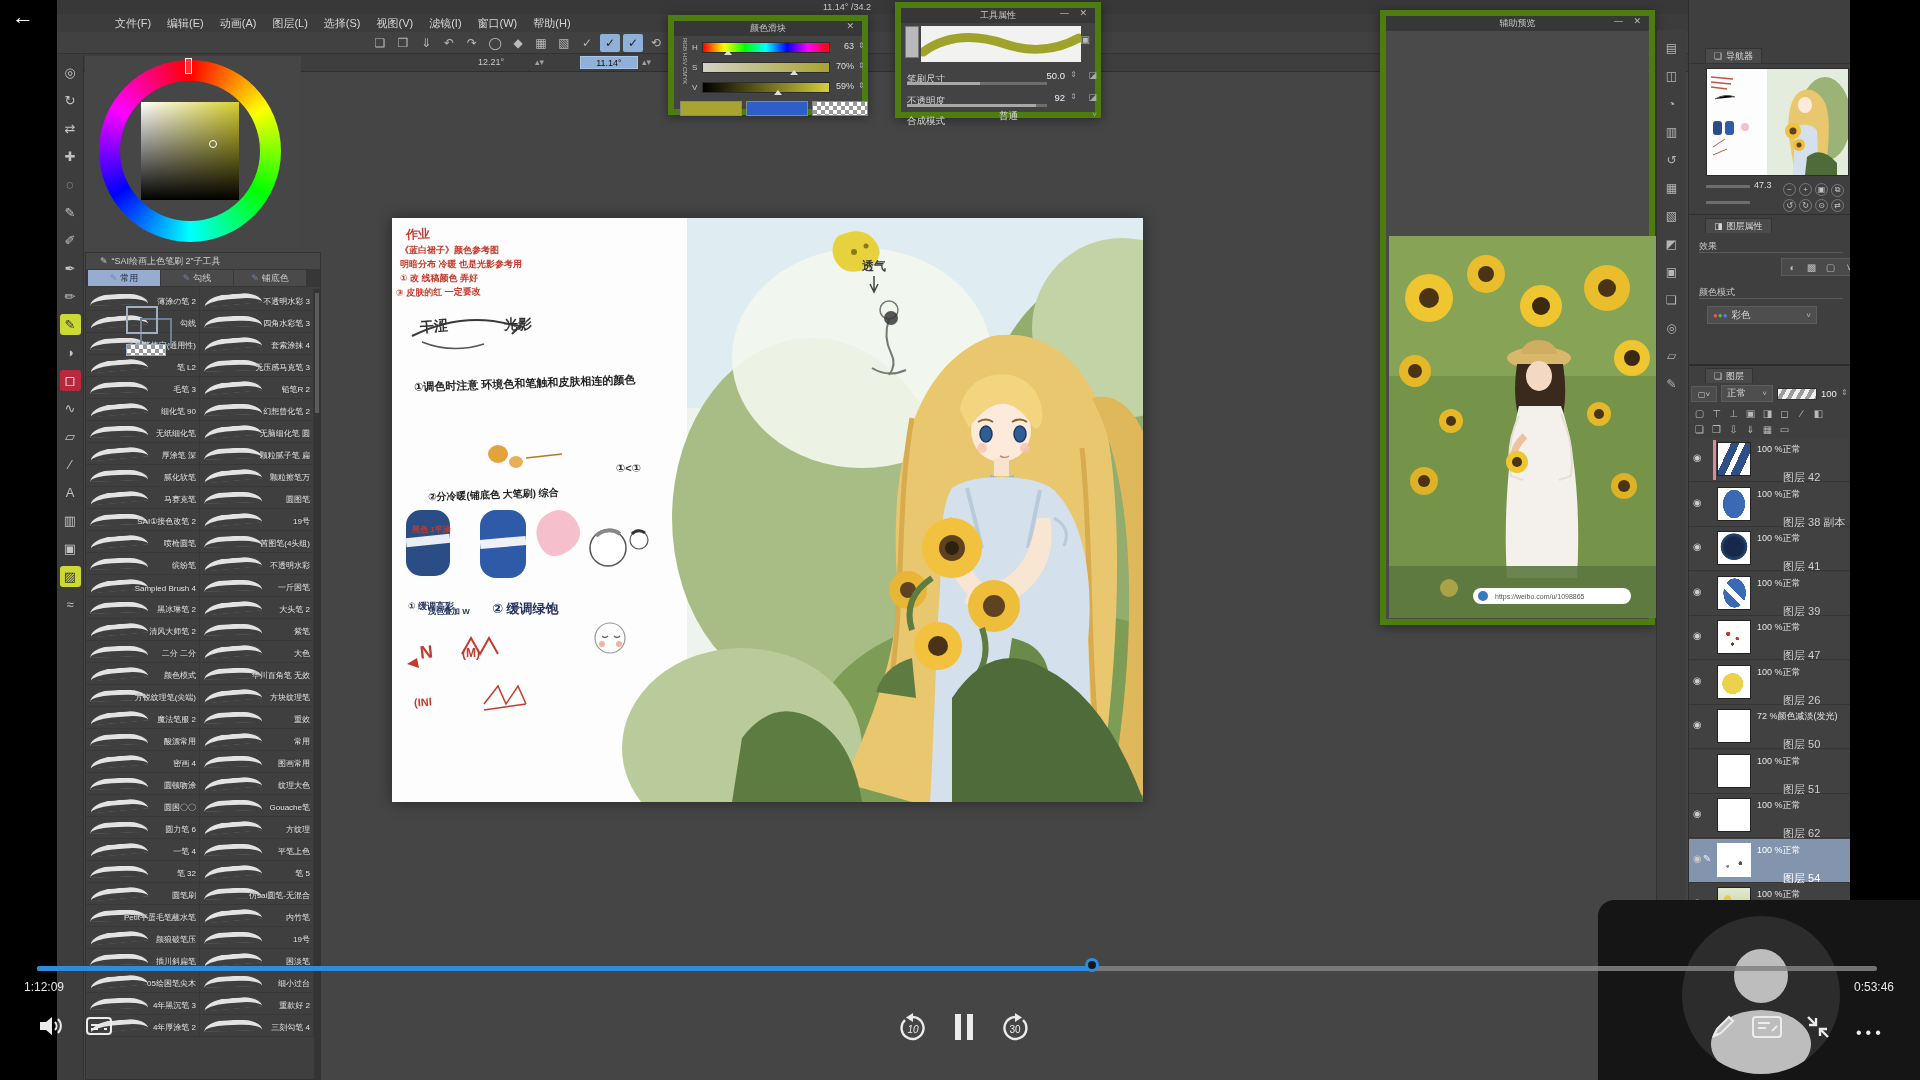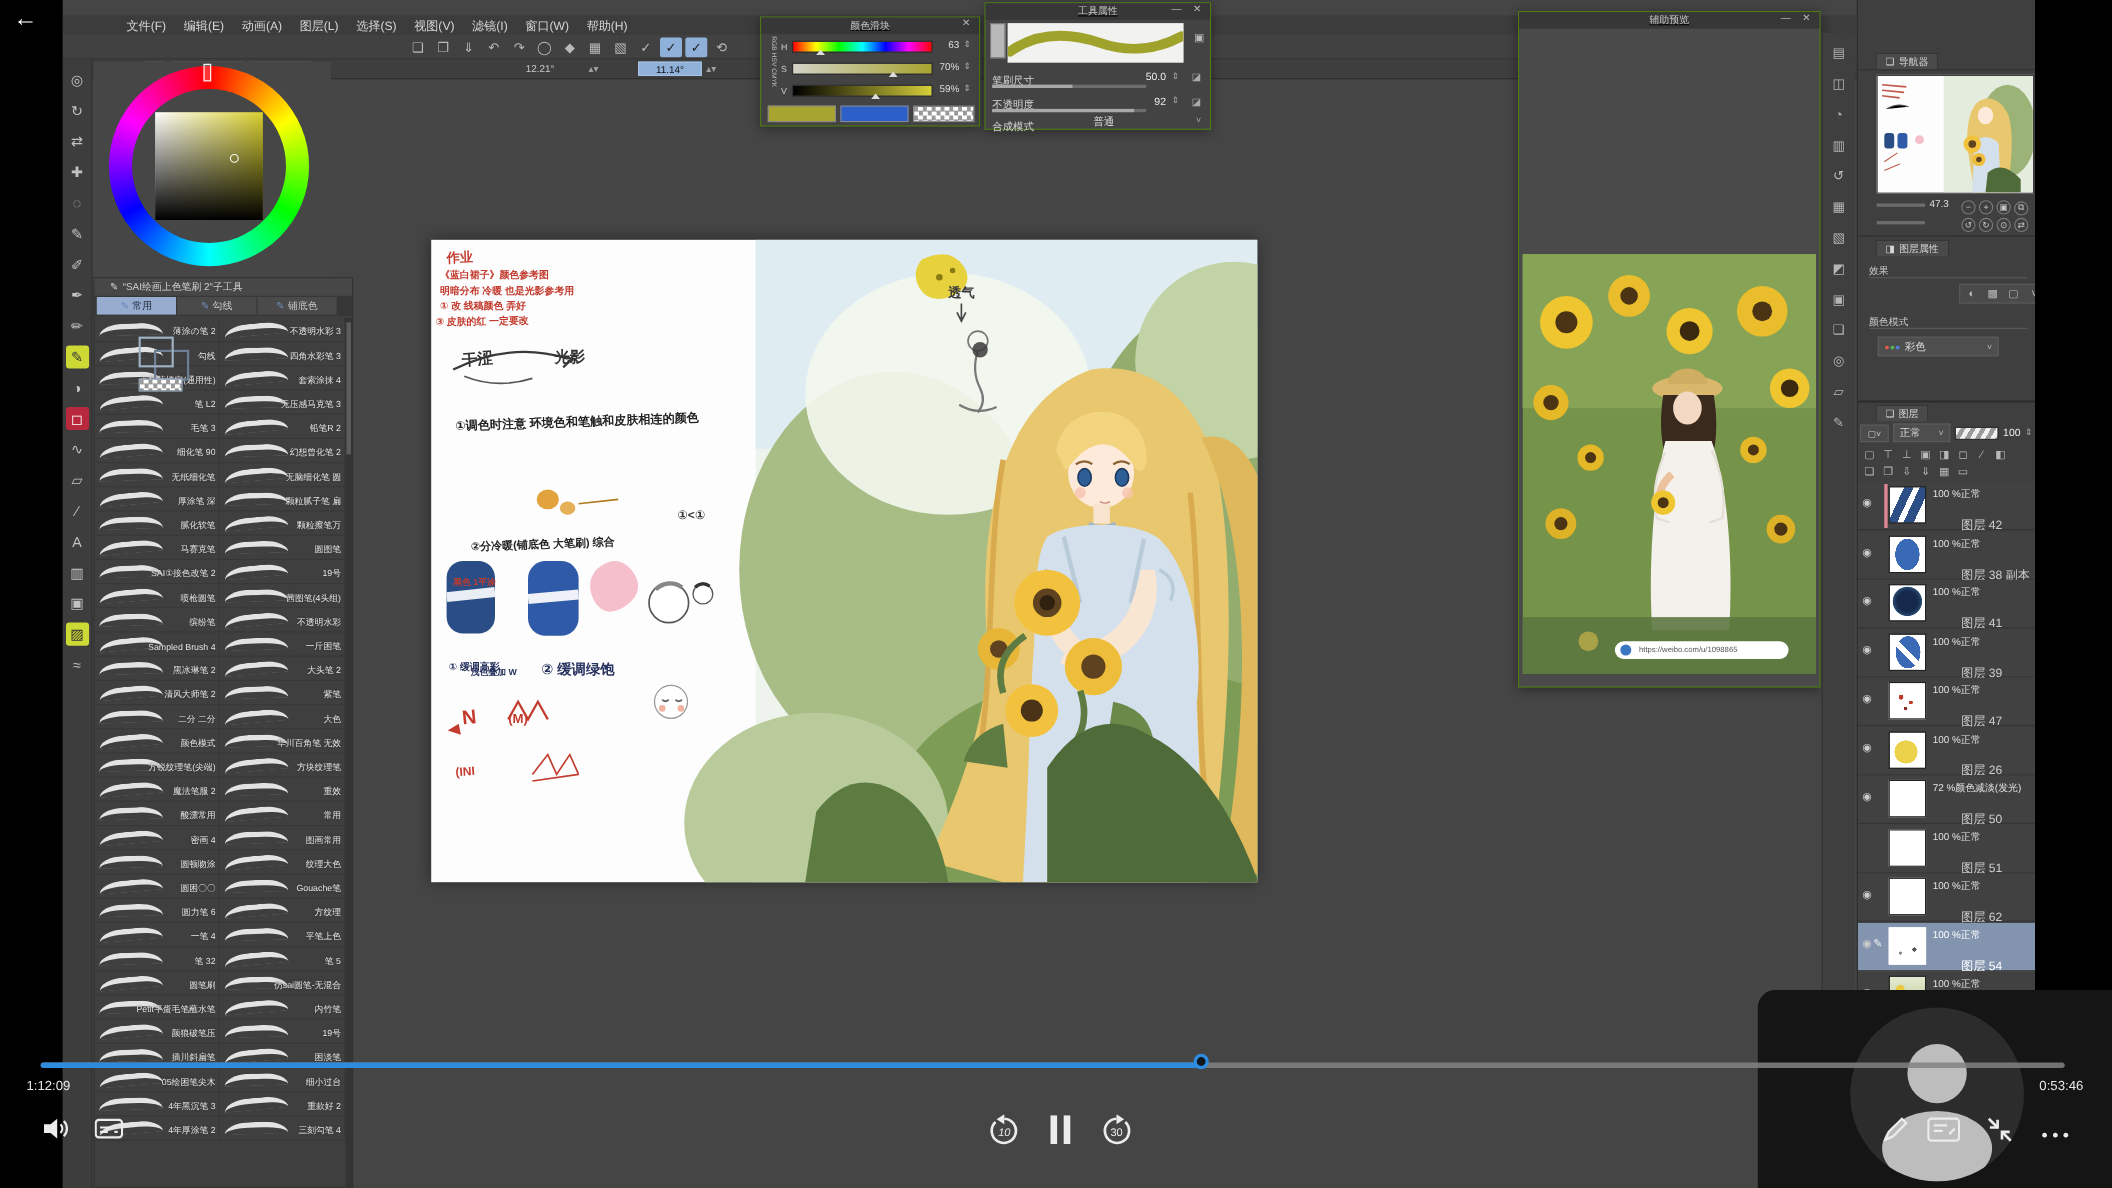--- a/index.html
+++ b/index.html
@@ -44,21 +44,21 @@
   .brow{display:flex;height:22px;border-bottom:1px solid #383838;}
   .bcell{flex:1;position:relative;border-right:1px solid #383838;display:flex;align-items:center;}
   .stroke{display:inline-block;width:58px;height:11px;margin-left:4px;border-top:5px solid #ececec;border-radius:100% 100% 0 0/260% 260% 0 0;transform:rotate(-3deg);opacity:.95;}
   .bname{position:absolute;right:3px;bottom:3px;font-size:8px;color:#e4e4e4;white-space:nowrap;max-width:112px;overflow:hidden;text-shadow:0 0 2px #333;}
   .vsb{position:absolute;right:0px;top:36px;width:6px;bottom:0;background:#343434;}
   .vsb i{display:block;width:4px;height:120px;margin:4px auto;background:#5c5c5c;}
   
   .canvas{position:absolute;left:335px;top:218px;width:751px;height:584px;background:#fdfdfd;box-shadow:0 0 14px rgba(0,0,0,.45);}
   .anno{position:absolute;white-space:nowrap;font-weight:bold;}
   
-  .fwin{position:absolute;background:#434343;border:1px solid #4d7c0f;box-shadow:0 2px 10px rgba(0,0,0,.4);text-decoration:underline;}
+  .fwin{position:absolute;background:#434343;border:6px solid #4d7c0f;box-shadow:0 2px 10px rgba(0,0,0,.4);}
   .fwin .bar{height:15px;background:#373737;color:#c6c6c6;font-size:9px;display:flex;align-items:center;justify-content:center;position:relative;}
   .fwin .bar .wc{position:absolute;right:4px;top:0;color:#bbb;font-size:9px;letter-spacing:4px;}
   .sliderrow{position:absolute;height:13px;}
   .sl-track{position:absolute;left:0;top:1px;width:128px;height:11px;border:1px solid #2e2e2e;}
   .sl-val{position:absolute;left:134px;top:0;width:28px;text-align:right;font-size:9px;color:#ddd;}
   .sl-spin{position:absolute;left:166px;top:0;font-size:8px;color:#aaa;}
   .sl-mark{position:absolute;top:9px;width:0;height:0;border-left:4px solid transparent;border-right:4px solid transparent;border-bottom:5px solid #ddd;}
   .tp-label{font-size:9.5px;color:#d8d8d8;}
   .tp-slider{position:absolute;height:3px;background:#6d6d6d;}
   .tp-slider i{display:block;height:3px;background:#a8a8a8;}
@@ -100,20 +100,24 @@
   .avatar{position:absolute;left:84px;top:16px;width:158px;height:158px;border-radius:50%;background:#2c2c2c;overflow:hidden;}
   .backarrow{position:absolute;left:12px;top:4px;color:#fff;font-size:22px;z-index:53;}
 </style>
 </head>
 <body>
 
 <div class="stage">
 
   <div class="app">
 
+    <div class="titlebar">
+      <span class="p" style="left:766px;top:2px;">11.14° /34.2</span>
+      <span class="p" style="right:6px;top:2px;letter-spacing:6px;"><span>—</span><span>▢</span><span>✕</span></span>
+    </div>
 
     <div class="menubar">
         <span>文件(F)</span>
         <span>编辑(E)</span>
         <span>动画(A)</span>
         <span>图层(L)</span>
         <span>选择(S)</span>
         <span>视图(V)</span>
         <span>滤镜(I)</span>
         <span>窗口(W)</span>
@@ -661,21 +665,21 @@
           <span class="anno" style="left: 16px; top: 382px; color: rgb(39, 51, 94); font-size: 9px; transform: rotate(0deg);">① 缓调高彩</span>
           <span class="anno" style="left: 100px; top: 382px; color: rgb(39, 51, 94); font-size: 13px; transform: rotate(0deg);">② 缓调绿饱</span>
           <span class="anno" style="left: 36px; top: 388px; color: rgb(39, 51, 94); font-size: 8px; transform: rotate(0deg);">浅色叠加 W</span>
           <span class="anno" style="left: 28px; top: 424px; color: rgb(194, 59, 46); font-size: 18px; transform: rotate(-6deg);">N</span>
           <span class="anno" style="left: 70px; top: 428px; color: rgb(194, 59, 46); font-size: 12px; transform: rotate(0deg);">(M)</span>
           <span class="anno" style="left: 22px; top: 478px; color: rgb(194, 59, 46); font-size: 11px; transform: rotate(-4deg);">(INI</span>
           <span class="anno" style="left: 224px; top: 244px; color: rgb(51, 51, 51); font-size: 11px; transform: rotate(0deg);">①&lt;①</span>
         </div>
     </div>
 
-    <div class="fwin" style="left:634px;top:15px;width:200px;height:100px;">
+    <div class="fwin" style="left:611px;top:15px;width:200px;height:100px;">
       <div class="bar">
           <span>颜色滑块</span>
           <span class="wc">✕</span>
         </div>
       <div class="p" style="left:2px;top:17px;width:12px;height:60px;display:flex;flex-direction:column;gap:2px;">
           <span style="font-size: 6px; color: rgb(187, 187, 187); writing-mode: vertical-rl; text-align: center;">RGB</span>
           <span style="font-size: 6px; color: rgb(187, 187, 187); writing-mode: vertical-rl; text-align: center;">HSV</span>
           <span style="font-size: 6px; color: rgb(187, 187, 187); writing-mode: vertical-rl; text-align: center;">CMYK</span>
         </div>
 

